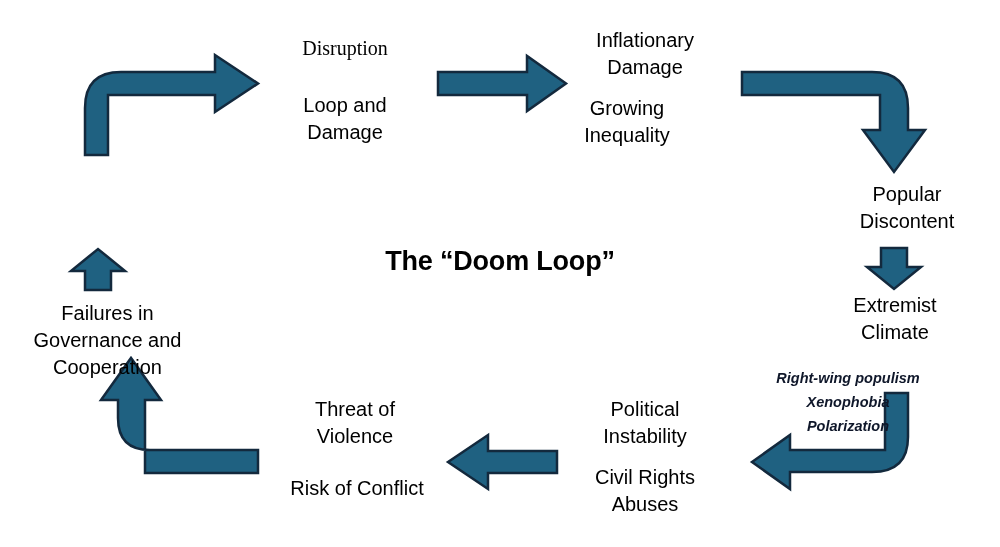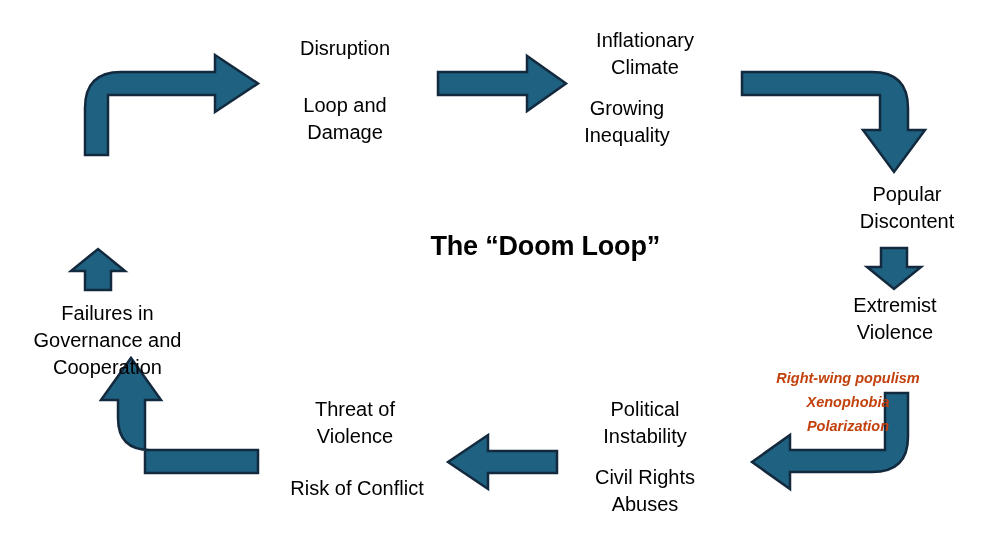--- a/index.html
+++ b/index.html
@@ -22,21 +22,21 @@
     text-align: center;
     color: #000000;
     font-size: 20px;
     line-height: 27px;
     font-family: "Liberation Sans", sans-serif;
     white-space: pre-line;
   }
   .italic-note {
     position: absolute;
     text-align: center;
-    color: #c2410c;
+    color: #0f172a;
     font-size: 14.5px;
     line-height: 24px;
     font-style: italic;
     font-weight: bold;
     white-space: pre-line;
   }
   .title {
     position: absolute;
     text-align: center;
     color: #000000;
@@ -88,39 +88,39 @@
     <g>
       <path d="M 258,450 L 150,450 Q 118,450 118,418 L 118,400 L 101,400 L 131,358 L 161,400 L 145,400 L 145,473 L 258,473 Z" fill="#1F6181" stroke="#13293D" stroke-width="2.5" stroke-linejoin="miter"></path>
     </g>
 
     <g>
       <path d="M 85,290 L 85,271 L 71,271 L 98,249 L 125,271 L 111,271 L 111,290 Z" fill="#1F6181" stroke="#13293D" stroke-width="2.5" stroke-linejoin="miter"></path>
     </g>
 
   </svg>
 
-  <div class="title" style="left:340px; top:231px; width:320px;text-align:right;">The “Doom Loop”</div>
+  <div class="title" style="left:340px; top:246px; width:320px;">The “Doom Loop”</div>
 
 
-  <div class="node" style="left:270px; top:35px; width:150px;">Disruption</div>
+  <div class="node" style="left:270px; top:35px; width:150px;font-family:Liberation Serif, serif;">Disruption</div>
 
   <div class="node" style="left:270px; top:92px; width:150px;">Loop and
 Damage</div>
 
   <div class="node" style="left:575px; top:27px; width:140px;">Inflationary
-Climate</div>
+Damage</div>
 
   <div class="node" style="left:557px; top:95px; width:140px;">Growing
 Inequality</div>
 
   <div class="node" style="left:832px; top:181px; width:150px;">Popular
 Discontent</div>
 
   <div class="node" style="left:820px; top:292px; width:150px;">Extremist
-Violence</div>
+Climate</div>
 
   <div class="node" style="left:570px; top:396px; width:150px;">Political
 Instability</div>
 
   <div class="node" style="left:280px; top:396px; width:150px;">Threat of
 Violence</div>
 
   <div class="node" style="left:570px; top:464px; width:150px;">Civil Rights
 Abuses</div>
 

